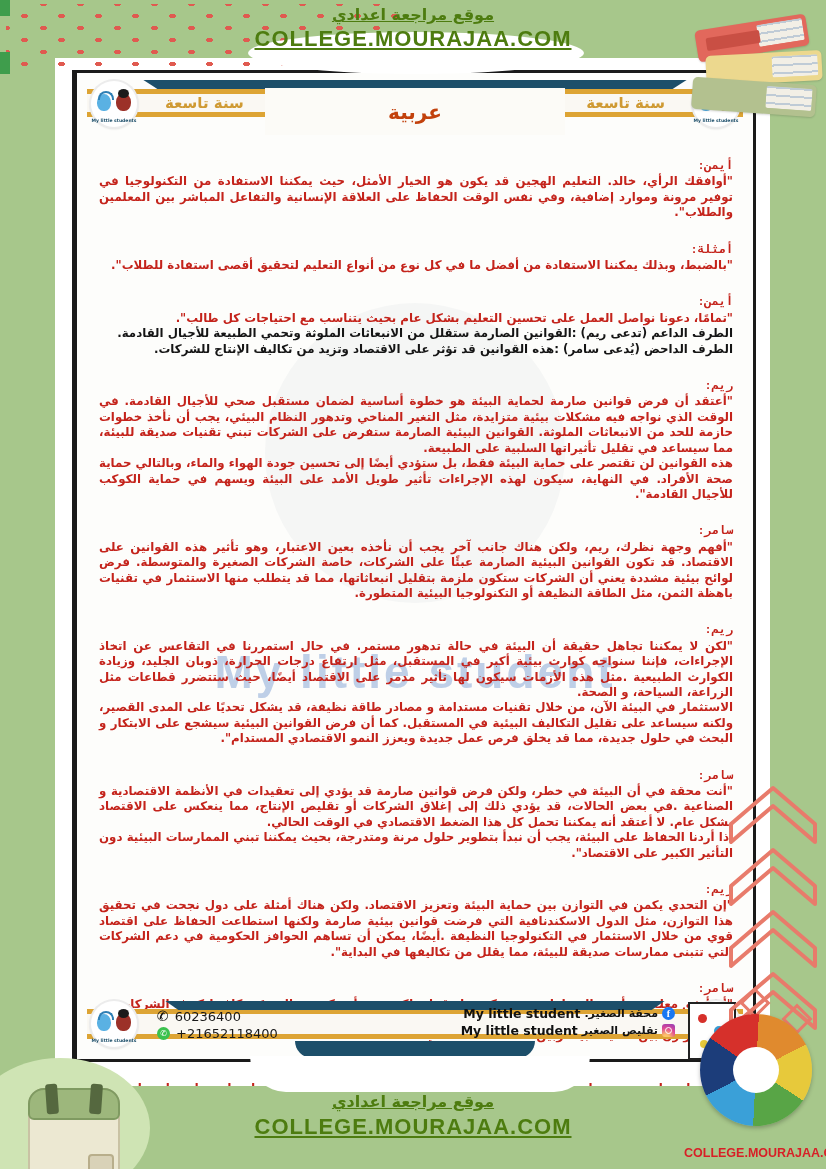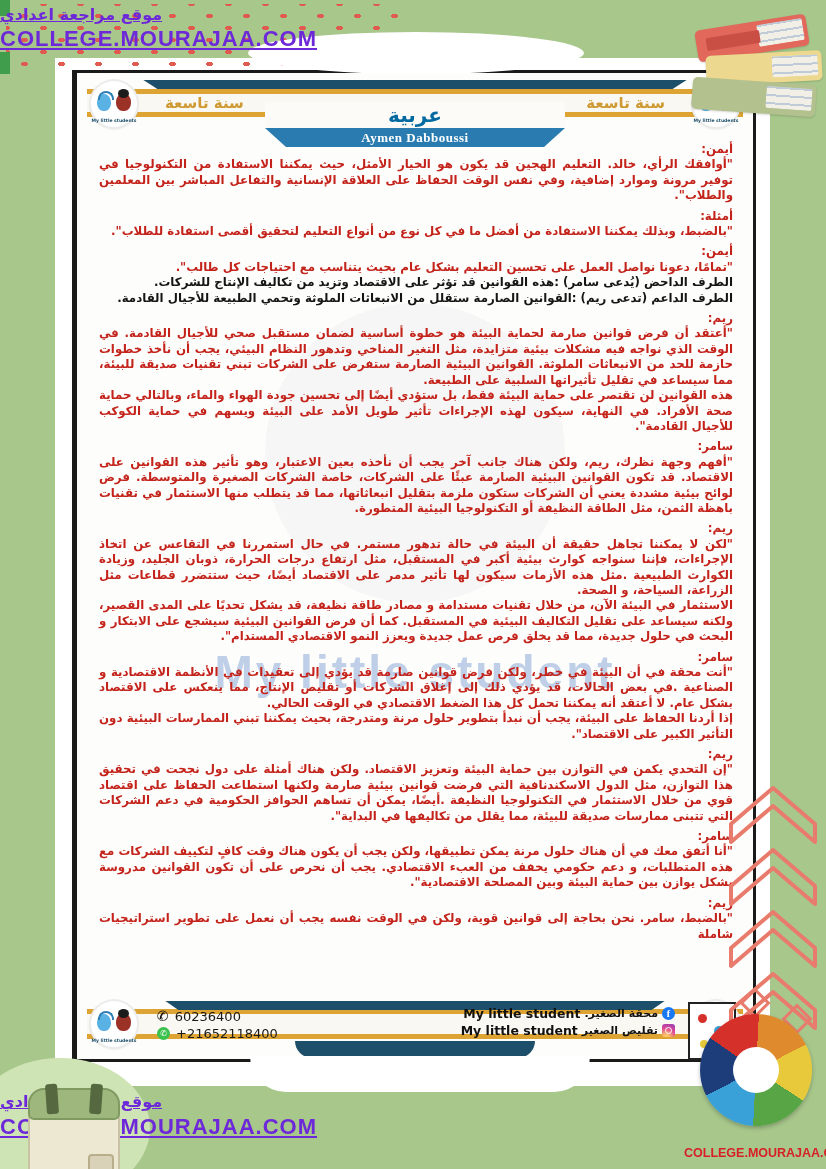--- a/index.html
+++ b/index.html
@@ -12,21 +12,21 @@
   .strip-left { position:absolute; left:0; top:58px; width:55px; height:1111px; background:#a7c78b; z-index:0; }
   .strip-right { position:absolute; left:770px; top:58px; width:56px; height:1111px; background:#a7c78b; z-index:0; }
   .dots { position:absolute; left:6px; top:4px; width:392px; height:62px; z-index:2;
           background-image:radial-gradient(#e05a50 3.1px, rgba(0,0,0,0) 3.6px), radial-gradient(#e05a50 3.1px, rgba(0,0,0,0) 3.6px);
           background-size:37px 24px, 37px 24px; background-position:0 0, 19px 12px; }
   .sq1 { position:absolute; left:0; top:0; width:10px; height:16px; background:#3f9d4c; z-index:3; }
   .sq2 { position:absolute; left:0; top:52px; width:10px; height:22px; background:#3f9d4c; z-index:3; }
   .bt-white { position:absolute; left:248px; top:32px; width:336px; height:42px; background:#fff; border-radius:50%; z-index:2; }
   .bb-white { position:absolute; left:250px; top:1056px; width:340px; height:36px; background:#fff; border-radius:0 0 170px 170px; z-index:2; }
 
-  .banner-text { position:absolute; left:0; right:0; color:#6d28d9; z-index:3; }
+  .banner-text { position:absolute; left:0; right:0; text-align:center; color:#4d7c0f; z-index:3; }
   .banner-ar { font:bold 16px "DejaVu Sans",sans-serif; text-decoration:underline; }
   .banner-site { font:bold 22px "Liberation Sans",sans-serif; text-decoration:underline; letter-spacing:1px; }
   .tt1 { top:5px; } .tt2 { top:26px; }
   .bt1 { top:1092px; } .bt2 { top:1114px; }
 
   
   .books { position:absolute; left:690px; top:0; width:134px; height:112px; z-index:4; }
   .bk { position:absolute; border-radius:5px; box-shadow:0 1px 2px rgba(0,0,0,.15); }
   .bk .pg { position:absolute; right:4px; top:4px; width:46px; height:70%; background:#f2efe6; border-radius:2px;
             background-image:repeating-linear-gradient(#bfcbd6 0 2px, rgba(0,0,0,0) 2px 8px); }
@@ -47,22 +47,22 @@
              font:bold 46px "Liberation Sans",sans-serif; color:rgba(128,162,212,.5); letter-spacing:3px; z-index:0; }
 
   
   .hdr { position:relative; height:64px; z-index:1; }
   .ribbon { position:absolute; left:10px; right:10px; top:16px; height:28px; background:#faf8f3;
             border-top:5px solid #dda434; border-bottom:5px solid #dda434; }
   .navy-wings { position:absolute; top:7px; left:50%; transform:translateX(-50%); width:560px; height:9px;
                 background:#1d4f6a; clip-path:polygon(1.5% 0,98.5% 0,96% 100%,4% 100%); }
   .center-block { position:absolute; top:7px; left:50%; transform:translateX(-50%); width:300px; z-index:2; }
   .cb-navy { height:8px; background:#1d4f6a; }
-  .cb-panel { height:26px; background:#fcfbf7; display:flex; align-items:center; justify-content:center;
-              font:bold 20px "DejaVu Sans",sans-serif; color:#0369a1;margin-top:14px; }
+  .cb-panel { height:47px; background:#fcfbf7; display:flex; align-items:center; justify-content:center;
+              font:bold 20px "DejaVu Sans",sans-serif; color:#c2410c; }
   .cb-name { height:19px; background:#2a7cb0; clip-path:polygon(0 0,100% 0,93% 100%,7% 100%);
              display:flex; align-items:center; justify-content:center;
              font:bold 13px "Liberation Serif",serif; color:#ffffff; letter-spacing:.5px; }
   .grade { position:absolute; top:21px; font:bold 15px "DejaVu Sans",sans-serif; color:#cf9a33; direction:rtl; z-index:2; }
   .grade.gl { left:88px; } .grade.gr { right:88px; }
 
   
   .mls { position:absolute; top:8px; width:46px; height:46px; border-radius:50%; background:#fff;
          box-shadow:0 0 0 2px #ececec, 0 1px 3px rgba(0,0,0,.3); z-index:3; }
   .mls.l { left:14px; } .mls.r { right:14px; }
@@ -70,21 +70,21 @@
   .mls .c1::before { content:''; position:absolute; left:1px; top:-3px; width:12px; height:7px; border:2px solid #2e7fb5;
                      border-bottom:none; border-radius:8px 8px 0 0; }
   .mls .c2 { position:absolute; right:6px; top:12px; width:15px; height:18px; background:#9c3128; border-radius:50% 50% 45% 45%; }
   .mls .c2::before { content:''; position:absolute; top:-4px; left:2px; width:11px; height:9px; background:#1b1b1b; border-radius:50%; }
   .mls .cap { position:absolute; bottom:4px; left:0; right:0; text-align:center;
               font:bold 4.5px "DejaVu Sans",sans-serif; color:#1d4f6a; }
 
   
   .content { position:relative; z-index:1; margin:4px 20px 0 22px; direction:rtl; text-align:justify;
              font-size:11.8px; font-weight:bold; line-height:15.4px; color:#c4231b; }
-  .content .sp { margin-top:5px; }
+  .content .sp { margin-top:22px;font-family:Liberation Mono, monospace; }
   .content .tp { color:#151515; }
   .content .tp.first { margin-top:20px; }
 
   
   .ftr { position:absolute; left:0; right:0; bottom:4px; height:60px; z-index:2; }
   .f-ribbon { position:absolute; left:10px; right:10px; top:14px; height:30px; background:#faf8f3;
               border-top:5px solid #dda434; border-bottom:5px solid #dda434; }
   .f-navy { position:absolute; top:6px; left:50%; transform:translateX(-50%); width:520px; height:9px;
             background:#1d4f6a; clip-path:polygon(2% 0,98% 0,95.5% 100%,4.5% 100%); }
   .f-bump { position:absolute; bottom:-3px; left:50%; transform:translateX(-50%); width:240px; height:17px;
@@ -176,21 +176,20 @@
 
   <div class="wm-logo"></div>
   <div class="wm-text">My little student</div>
 
   <div class="hdr">
     <div class="ribbon"></div>
     <div class="navy-wings"></div>
     <div class="center-block">
       <div class="cb-navy"></div>
       <div class="cb-panel">عربية</div>
-      <div class="cb-name">Aymen Dabboussi</div>
     </div>
     <div class="grade gl">سنة تاسعة</div>
     <div class="grade gr">سنة تاسعة</div>
     <div class="mls l">
       <span class="c1"></span>
       <span class="c2"></span>
       <span class="cap">My little students</span>
     </div>
     <div class="mls r">
       <span class="c1"></span>
@@ -199,22 +198,22 @@
     </div>
   </div>
 
   <div class="content">
     <div class="sp">أيمن:</div>
     <div class="pp">"أوافقك الرأي، خالد. التعليم الهجين قد يكون هو الخيار الأمثل، حيث يمكننا الاستفادة من التكنولوجيا في توفير مرونة وموارد إضافية، وفي نفس الوقت الحفاظ على العلاقة الإنسانية والتفاعل المباشر بين المعلمين والطلاب".</div>
     <div class="sp">أمثلة:</div>
     <div class="pp">"بالضبط، وبذلك يمكننا الاستفادة من أفضل ما في كل نوع من أنواع التعليم لتحقيق أقصى استفادة للطلاب".</div>
     <div class="sp">أيمن:</div>
     <div class="pp">"تمامًا، دعونا نواصل العمل على تحسين التعليم بشكل عام بحيث يتناسب مع احتياجات كل طالب".</div>
+    <div class="tp">الطرف الداعم (تدعى ريم) :القوانين الصارمة ستقلل من الانبعاثات الملوثة وتحمي الطبيعة للأجيال القادمة.</div>
     <div class="tp">الطرف الداحض (يُدعى سامر) :هذه القوانين قد تؤثر على الاقتصاد وتزيد من تكاليف الإنتاج للشركات.</div>
-    <div class="tp">الطرف الداعم (تدعى ريم) :القوانين الصارمة ستقلل من الانبعاثات الملوثة وتحمي الطبيعة للأجيال القادمة.</div>
     <div class="sp">ريم:</div>
     <div class="pp">"أعتقد أن فرض قوانين صارمة لحماية البيئة هو خطوة أساسية لضمان مستقبل صحي للأجيال القادمة. في الوقت الذي نواجه فيه مشكلات بيئية متزايدة، مثل التغير المناخي وتدهور النظام البيئي، يجب أن نأخذ خطوات حازمة للحد من الانبعاثات الملوثة. القوانين البيئية الصارمة ستفرض على الشركات تبني تقنيات صديقة للبيئة، مما سيساعد في تقليل تأثيراتها السلبية على الطبيعة.</div>
     <div class="pp">هذه القوانين لن تقتصر على حماية البيئة فقط، بل ستؤدي أيضًا إلى تحسين جودة الهواء والماء، وبالتالي حماية صحة الأفراد. في النهاية، سيكون لهذه الإجراءات تأثير طويل الأمد على البيئة ويسهم في حماية الكوكب للأجيال القادمة".</div>
     <div class="sp">سامر:</div>
     <div class="pp">"أفهم وجهة نظرك، ريم، ولكن هناك جانب آخر يجب أن نأخذه بعين الاعتبار، وهو تأثير هذه القوانين على الاقتصاد. قد تكون القوانين البيئية الصارمة عبئًا على الشركات، خاصة الشركات الصغيرة والمتوسطة. فرض لوائح بيئية مشددة يعني أن الشركات ستكون ملزمة بتقليل انبعاثاتها، مما قد يتطلب منها الاستثمار في تقنيات باهظة الثمن، مثل الطاقة النظيفة أو التكنولوجيا البيئية المتطورة.</div>
     <div class="sp">ريم:</div>
     <div class="pp">"لكن لا يمكننا تجاهل حقيقة أن البيئة في حالة تدهور مستمر. في حال استمررنا في التقاعس عن اتخاذ الإجراءات، فإننا سنواجه كوارث بيئية أكبر في المستقبل، مثل ارتفاع درجات الحرارة، ذوبان الجليد، وزيادة الكوارث الطبيعية .مثل هذه الأزمات سيكون لها تأثير مدمر على الاقتصاد أيضًا، حيث ستتضرر قطاعات مثل الزراعة، السياحة، و الصحة.</div>
     <div class="pp">الاستثمار في البيئة الآن، من خلال تقنيات مستدامة و مصادر طاقة نظيفة، قد يشكل تحديًا على المدى القصير، ولكنه سيساعد على تقليل التكاليف البيئية في المستقبل. كما أن فرض القوانين البيئية سيشجع على الابتكار و البحث في حلول جديدة، مما قد يخلق فرص عمل جديدة ويعزز النمو الاقتصادي المستدام".</div>
     <div class="sp">سامر:</div>
     <div class="pp">"أنت محقة في أن البيئة في خطر، ولكن فرض قوانين صارمة قد يؤدي إلى تعقيدات في الأنظمة الاقتصادية و الصناعية .في بعض الحالات، قد يؤدي ذلك إلى إغلاق الشركات أو تقليص الإنتاج، مما ينعكس على الاقتصاد بشكل عام. لا أعتقد أنه يمكننا تحمل كل هذا الضغط الاقتصادي في الوقت الحالي.</div>

